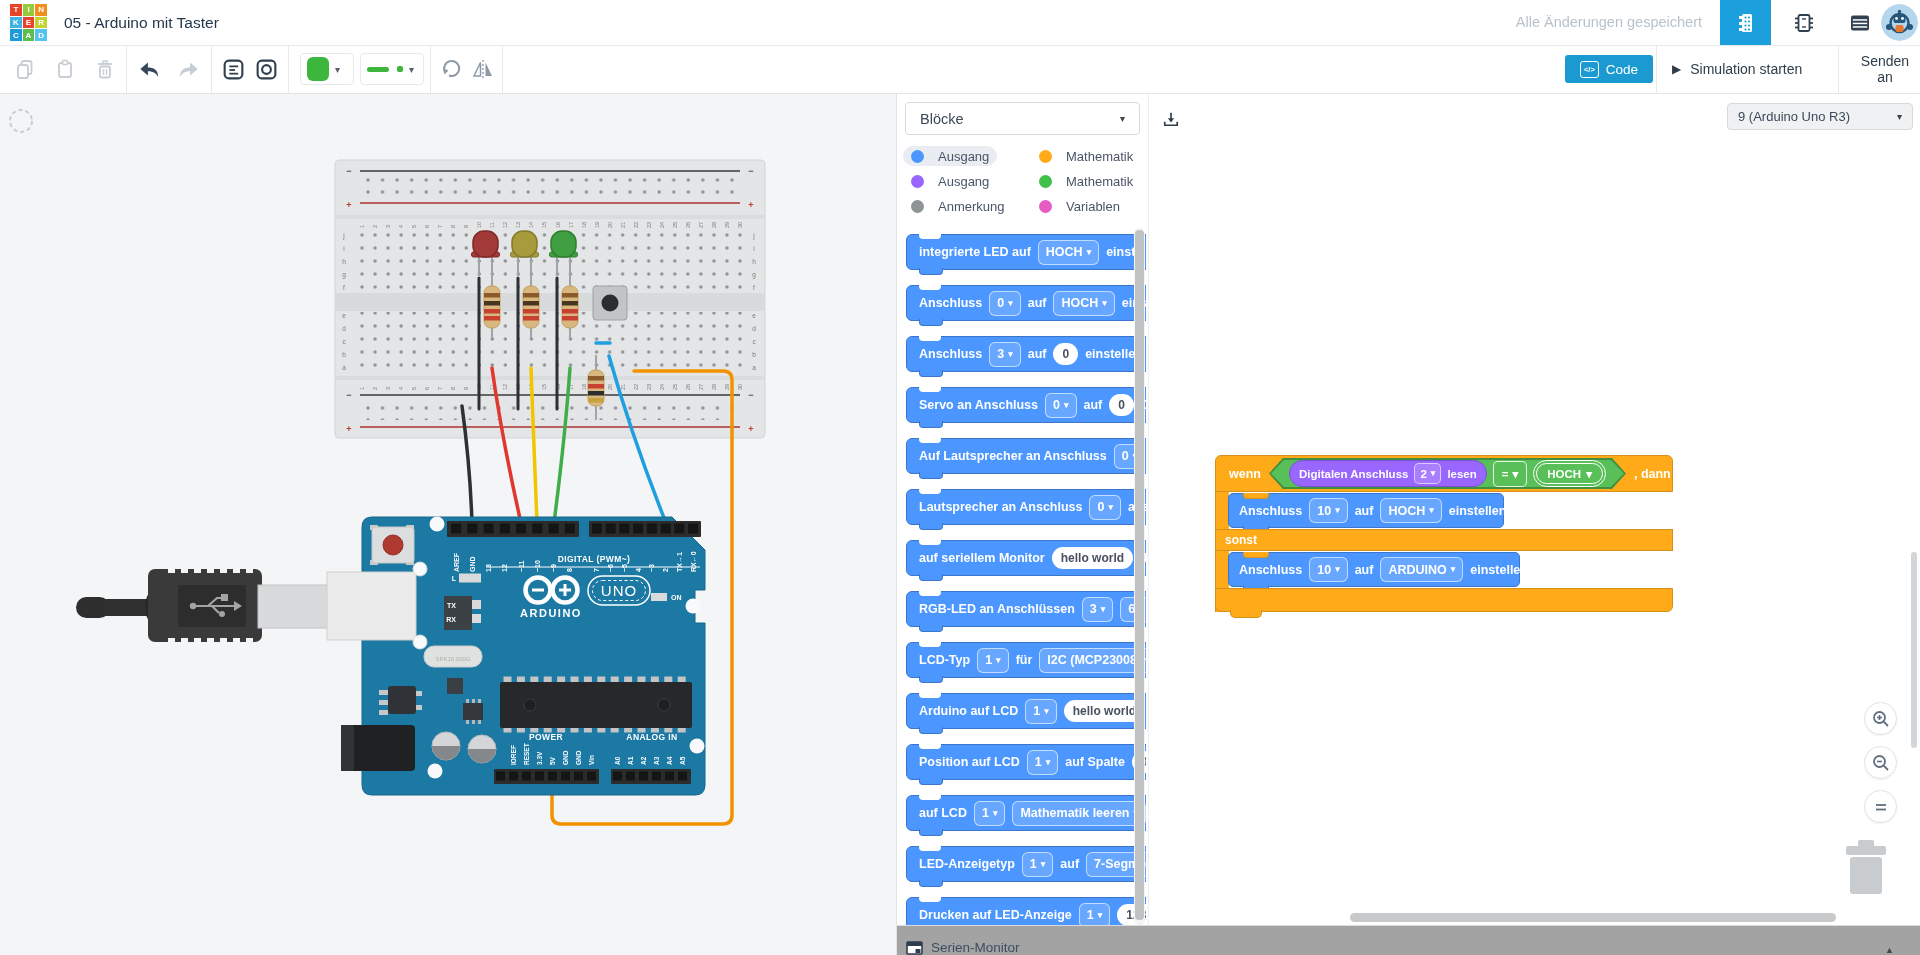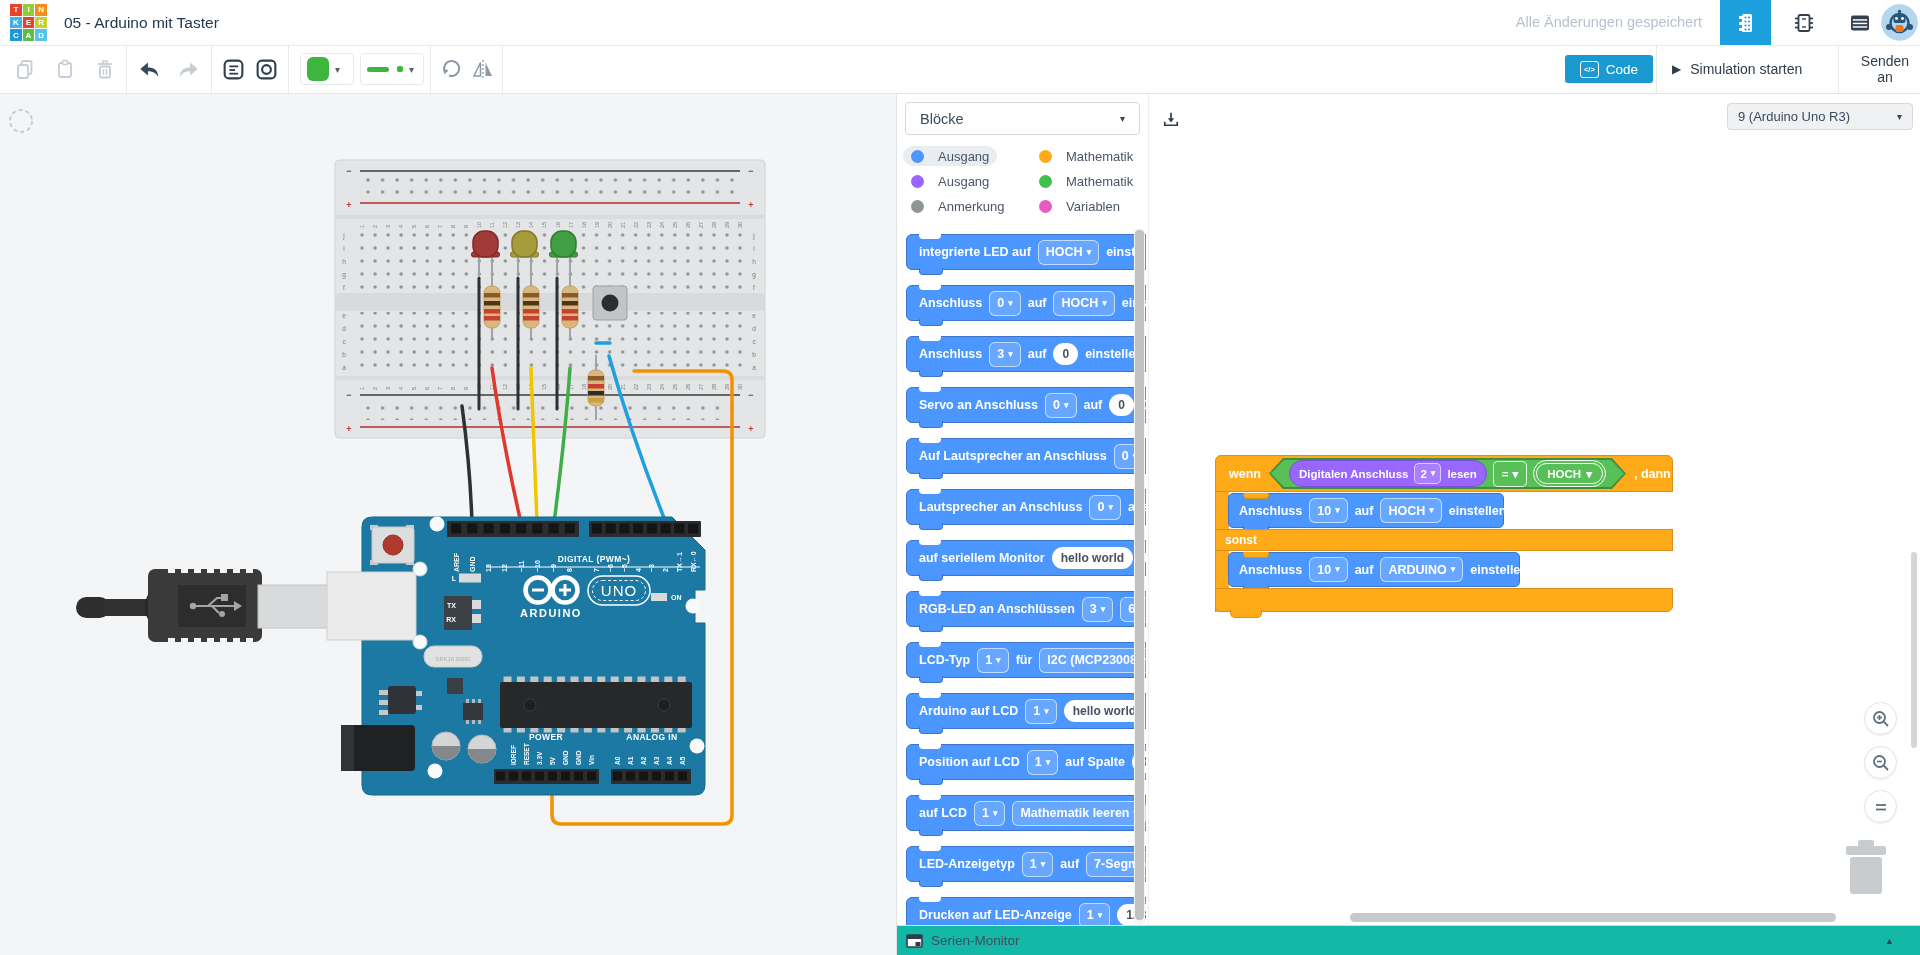--- a/index.html
+++ b/index.html
@@ -107,22 +107,22 @@
 
   
   .zbtn{position:absolute;width:33px;height:33px;border-radius:50%;background:#fff;border:1px solid #E1E4E7;box-shadow:0 1px 2px rgba(0,0,0,.06);
         display:flex;align-items:center;justify-content:center;cursor:pointer;padding:0}
   #z1{left:1864px;top:702px}#z2{left:1864px;top:746px}#z3{left:1864px;top:790px}
   #wstrash{position:absolute;left:1843px;top:838px;cursor:pointer}
   #hscroll{position:absolute;left:1350px;top:913px;width:486px;height:9px;background:#C7C9CB;border-radius:4.5px;cursor:pointer}
   #vscroll{position:absolute;left:1911px;top:552px;width:6px;height:196px;background:#D3D6D9;border-radius:3px;cursor:pointer}
 
   
-  #statusbar{position:absolute;left:897px;top:925px;width:1023px;height:30px;background:#14b8a6;border-top:1px solid #D9DCDF;
-             display:flex;align-items:center;gap:8px;padding-left:9px;box-sizing:border-box;z-index:4}
+  #statusbar{position:absolute;left:897px;top:925px;width:1023px;height:30px;background:#a3a3a3;border-top:1px solid #D9DCDF;
+             display:flex;align-items:flex-end;gap:8px;padding-left:9px;box-sizing:border-box;z-index:4}
   #sblabel{font-size:13.5px;color:#3D4E61}
   #sbcaret{margin-left:auto;margin-right:26px;font-size:9px;color:#39454F;cursor:pointer}
 </style>
 </head>
 <body>
 
 <div id="app">
 
   <header id="topbar">
     <div id="logo">

